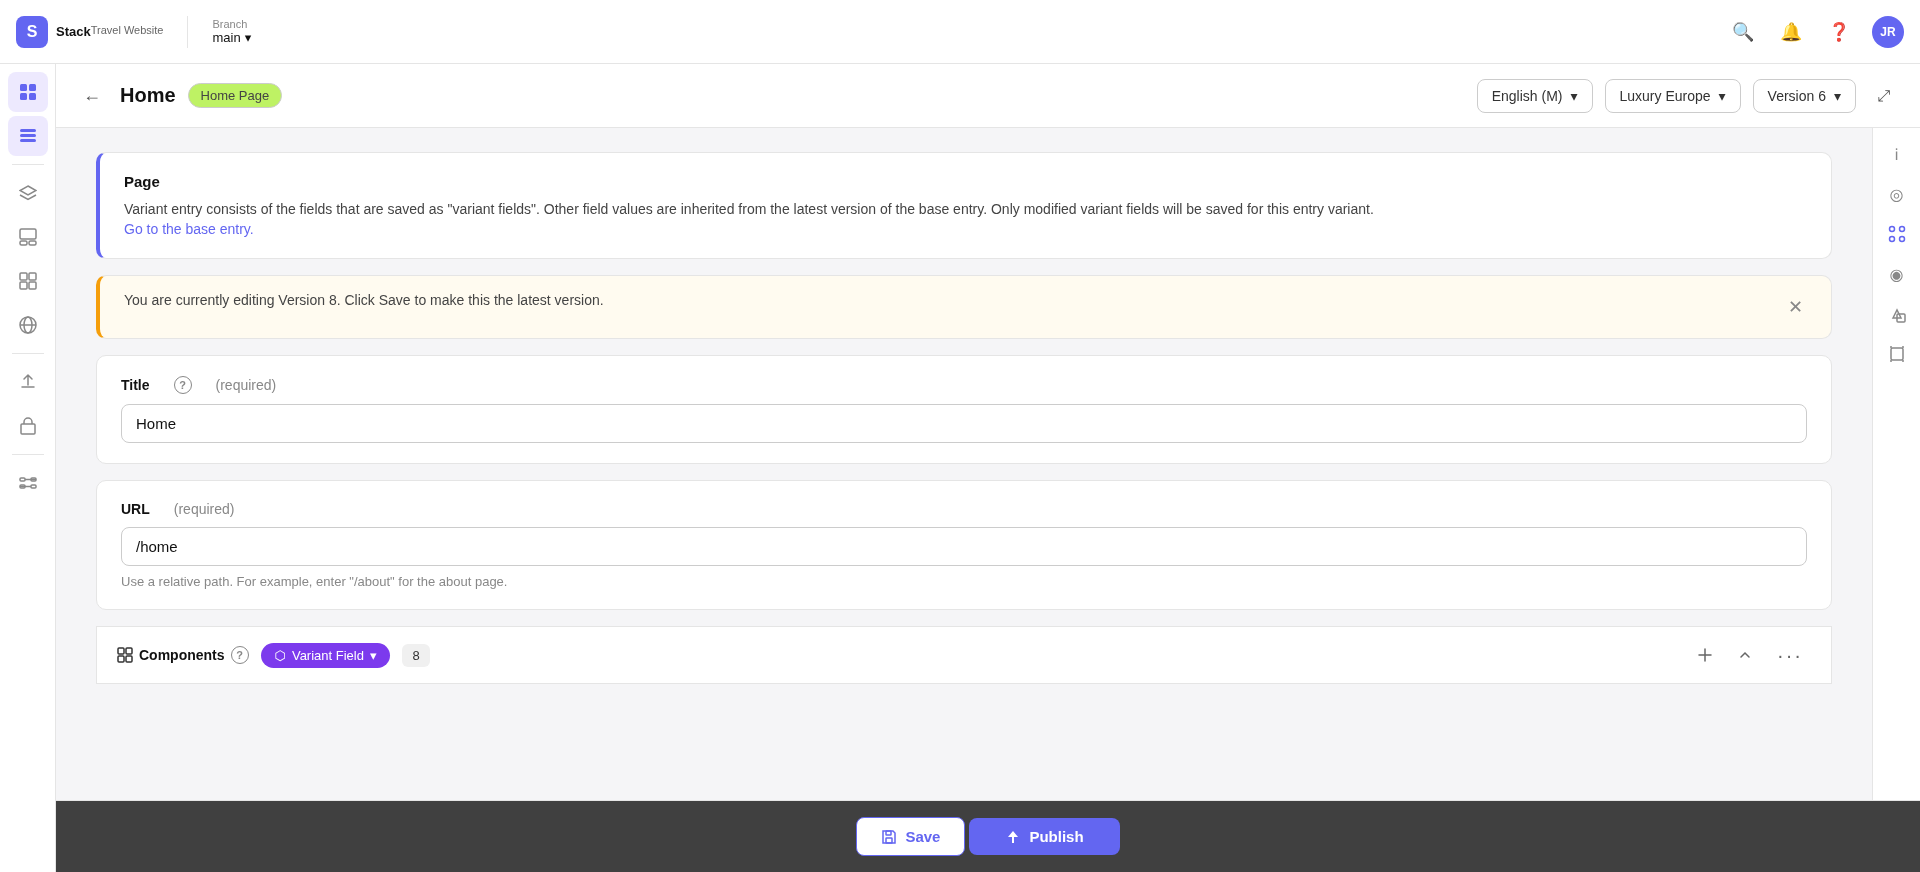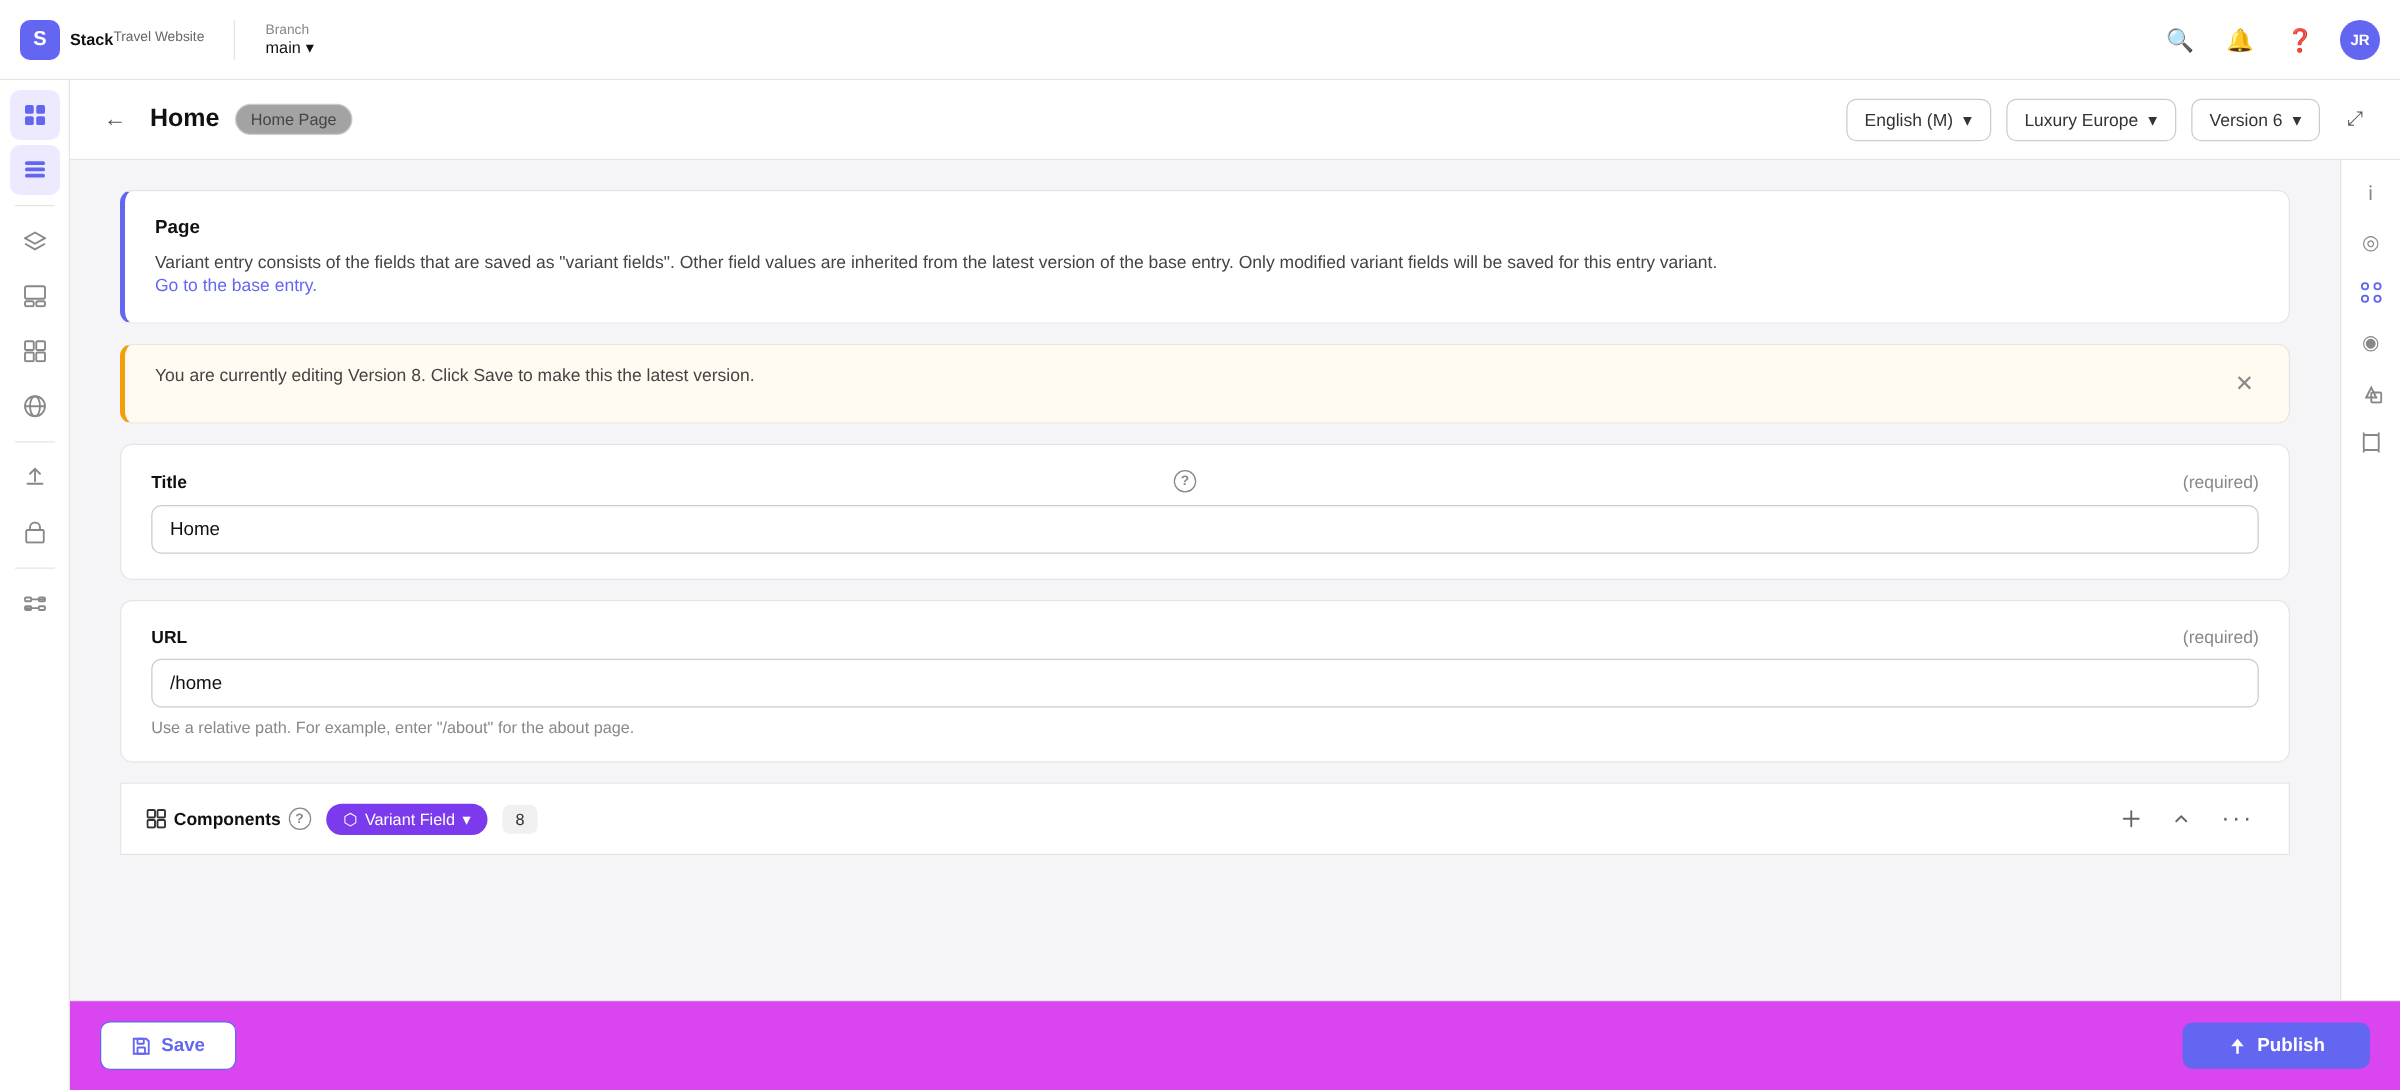--- a/index.html
+++ b/index.html
@@ -110,21 +110,21 @@
       display: flex; align-items: center; justify-content: center;
       cursor: pointer; border-radius: 6px; color: #555; font-size: 18px;
     }
     .page-title-text { font-size: 20px; font-weight: 700; color: #111; }
     .page-tag {
       padding: 4px 12px;
       border: 1px solid #ccc;
       border-radius: 20px;
       font-size: 13px;
       color: #444;
-      background: #a3a3a3;
+      background: #bef264;
     }
     .header-selectors {
       margin-left: auto;
       display: flex;
       align-items: center;
       gap: 12px;
     }
     .header-select {
       display: flex;
       align-items: center;
@@ -209,21 +209,21 @@
       display: flex;
       justify-content: space-between;
     }
     .warning-text { font-size: 14px; color: #444; }
     .warning-close { cursor: pointer; color: #888; font-size: 18px; padding: 4px; }
 
     
     .field-label {
       font-size: 14px; font-weight: 600; color: #111;
       margin-bottom: 10px;
-      display: flex; align-items: center; gap: 2px; justify-content: space-between;
+      display: flex; align-items: center; gap: 24px;
     }
     .field-label-sub { font-size: 14px; color: #888; font-weight: 400; }
     .field-help-icon {
       width: 18px; height: 18px;
       border-radius: 50%;
       border: 1.5px solid #888;
       display: inline-flex; align-items: center; justify-content: center;
       font-size: 11px; color: #888; cursor: default;
     }
     .field-input {
@@ -277,25 +277,25 @@
     .bar-icon-btn {
       width: 32px; height: 32px;
       display: flex; align-items: center; justify-content: center;
       color: #666; cursor: pointer; border-radius: 6px; font-size: 16px;
     }
     .dots-btn { font-size: 20px; color: #666; cursor: pointer; padding: 4px 8px; letter-spacing: 2px; }
 
     
     .bottom-bar {
       height: 72px;
-      background: #d946ef;
+      background: #404040;
       border-top: 1px solid #e5e5e5;
       display: flex;
       align-items: center;
-      justify-content: space-between;
+      justify-content: center;
       padding: 0 24px;
       gap: 4px;
       flex-shrink: 0;
     }
     .save-btn {
       padding: 10px 24px;
       border: 1.5px solid #6366f1;
       border-radius: 8px;
       background: #fff;
       color: #6366f1;

